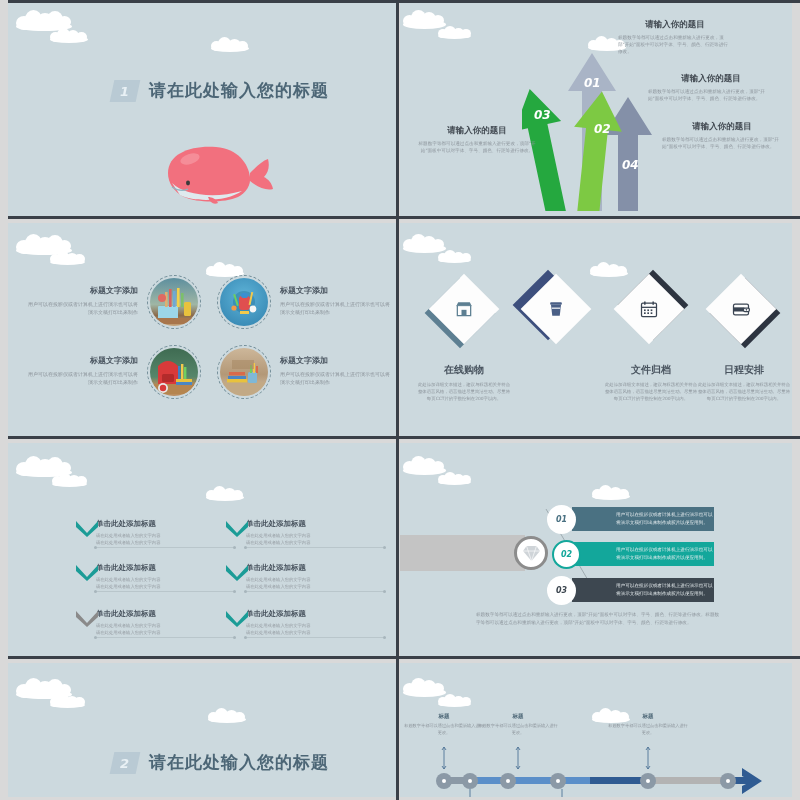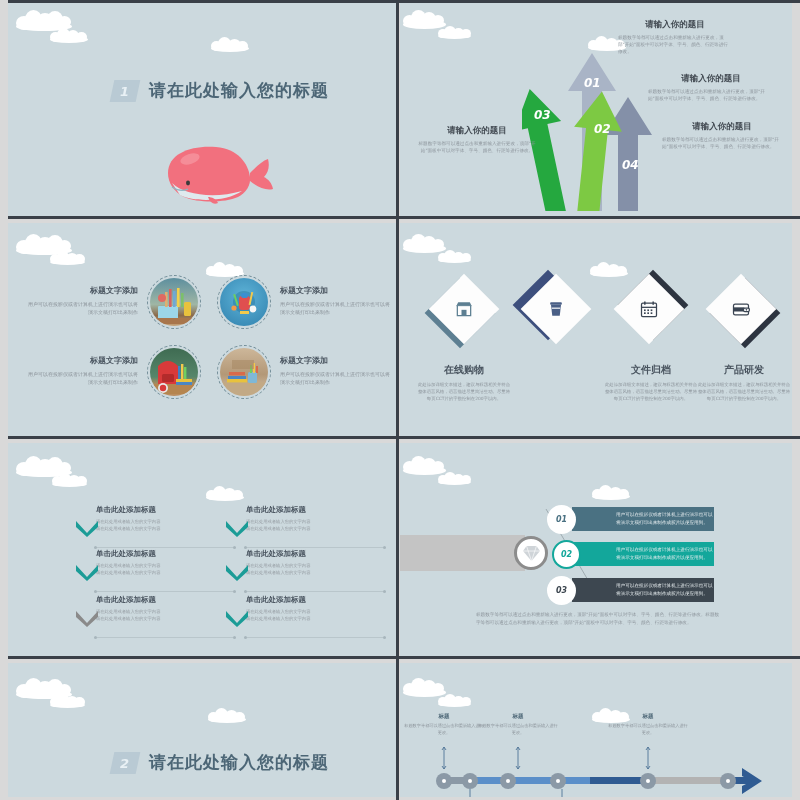--- a/index.html
+++ b/index.html
@@ -101,21 +101,21 @@
     left: 11px; top: 9px;
     display: flex; align-items: center; justify-content: center;
   }
   .dia-face svg { transform: rotate(-45deg); }
   .d-title { font-size: 10px; font-weight: bold; color: #4a5560; text-align: center; }
   .d-body  { font-size: 4.4px; color: #8d959c; line-height: 1.55; text-align: center; }
 
   
   .chev-item { position: absolute; width: 160px; }
   .chev { position: absolute; left: 0; top: 16px; }
-  .chev-title { font-size: 7.5px; font-weight: bold; color: #4a5560; }
+  .chev-title { font-size: 7.5px; font-weight: bold; color: #4a5560; margin-top: 14px; }
   .chev-body  { font-size: 4.3px; color: #959ca2; line-height: 1.6; }
   .chev-rule {
     position: absolute; height: 1px; background: #b9c6cb;
     left: 18px; right: 0; top: 42px;
   }
   .chev-rule::before, .chev-rule::after {
     content: ""; position: absolute; top: -1px;
     width: 3px; height: 3px; border-radius: 50%;
     background: #a8b6bc;
   }
@@ -446,21 +446,21 @@
       <div class="dia-face" style="left:11px; top:9px;">
         <svg width="20" height="20" viewBox="0 0 24 24" fill="none" stroke="#3a4452" stroke-width="1.5">
           <rect x="3" y="6" width="18" height="13" rx="2"></rect>
           <path d="M3 10 h13 v5 h-13" fill="#3a4452" stroke="none"></path>
           <rect x="15" y="11" width="7" height="4" rx="1.4" fill="#fff" stroke="#3a4452"></rect>
           <circle cx="18.5" cy="13" r="1" fill="#3a4452" stroke="none"></circle>
         </svg>
       </div>
     </div>
     <div style="position:absolute; left:296px; top:140px; width:96px;">
-      <div class="d-title">产品研发</div>
+      <div class="d-title">日程安排</div>
       <div class="d-body" style="margin-top:5px;">此处添加详细文本描述，建议与标题相关并符合整体语言风格，语言描述尽量简洁生动。尽量将每页CCT片的字数控制在200字以内。</div>
     </div>
   </div>
 
   <div class="panel" style="left:8px; top:443px; width:388px; height:213px;">
 
     <div class="cloud" style="left:8px; top:12px; width:62px; height:22px;">
       <span style="left:0;   top:7px;  width:16px; height:14px;"></span>
       <span style="left:9px; top:1px;  width:17px; height:18px;"></span>
       <span style="left:21px;top:4px;  width:16px; height:16px;"></span>

